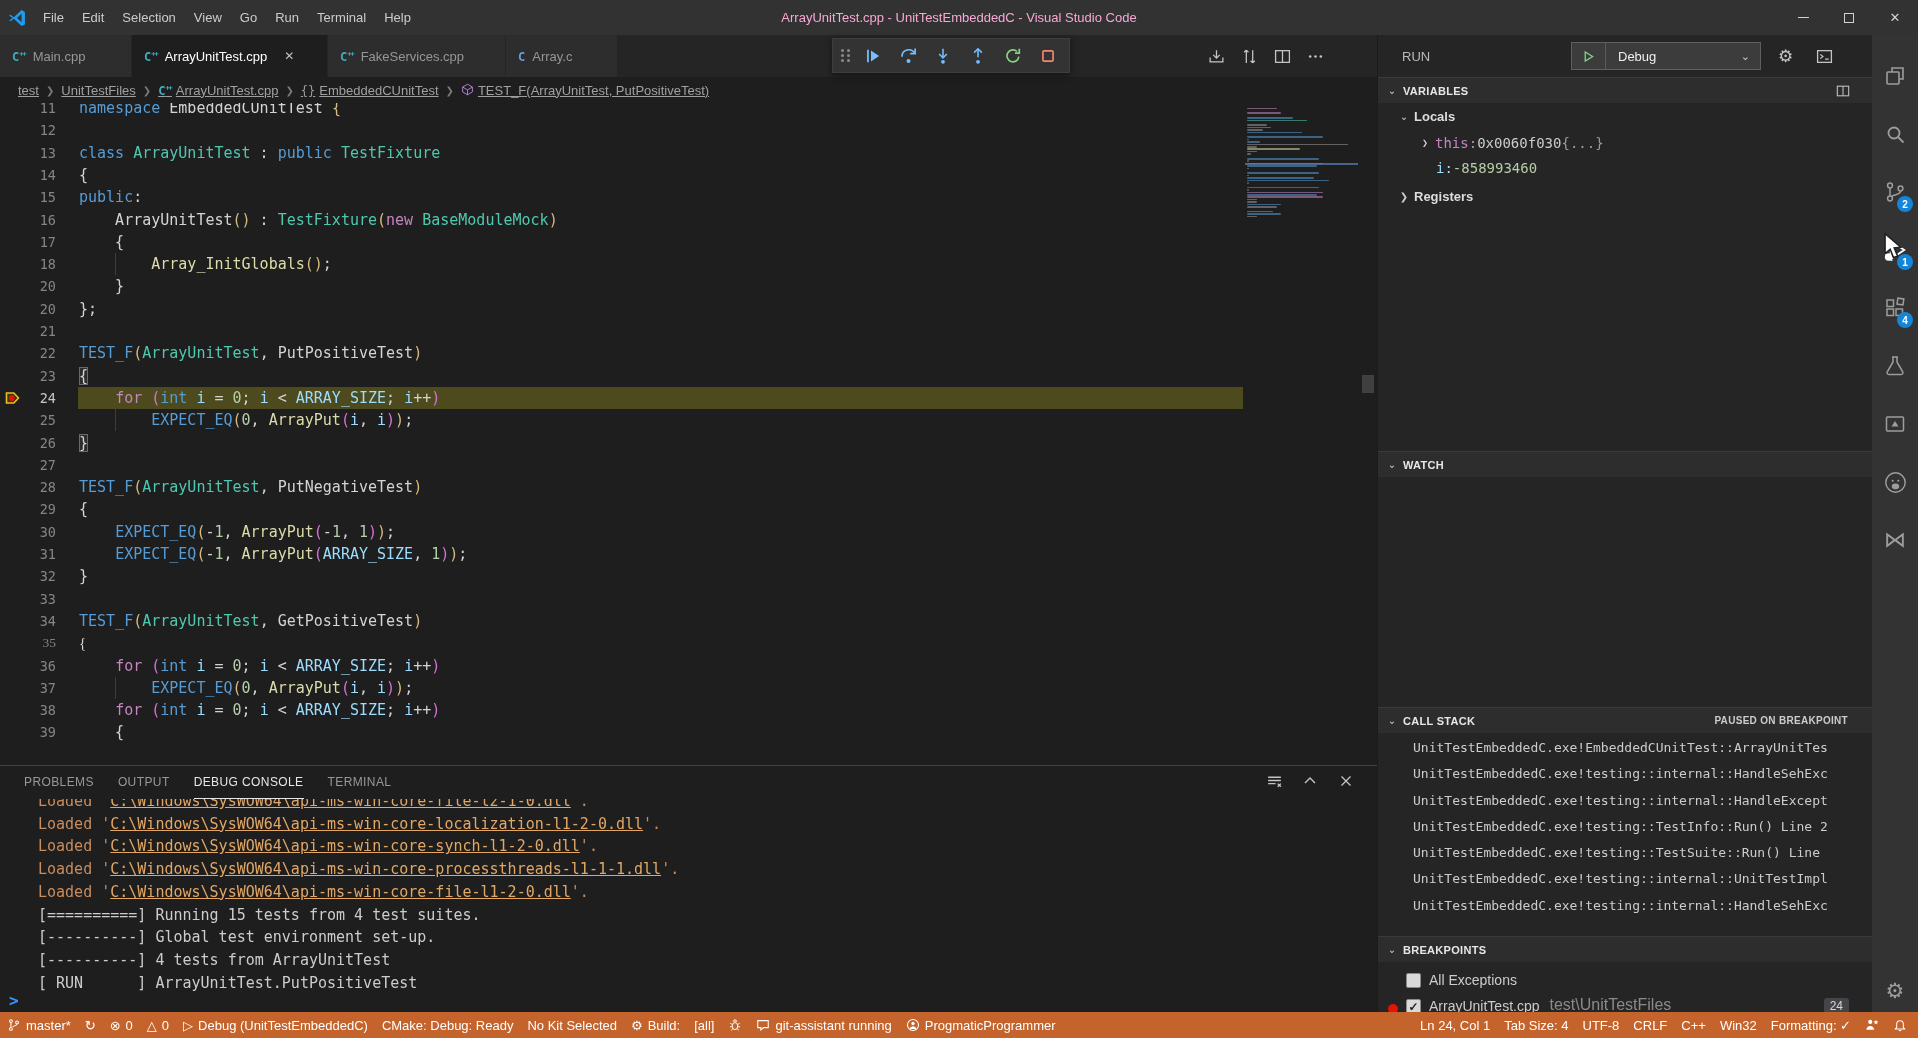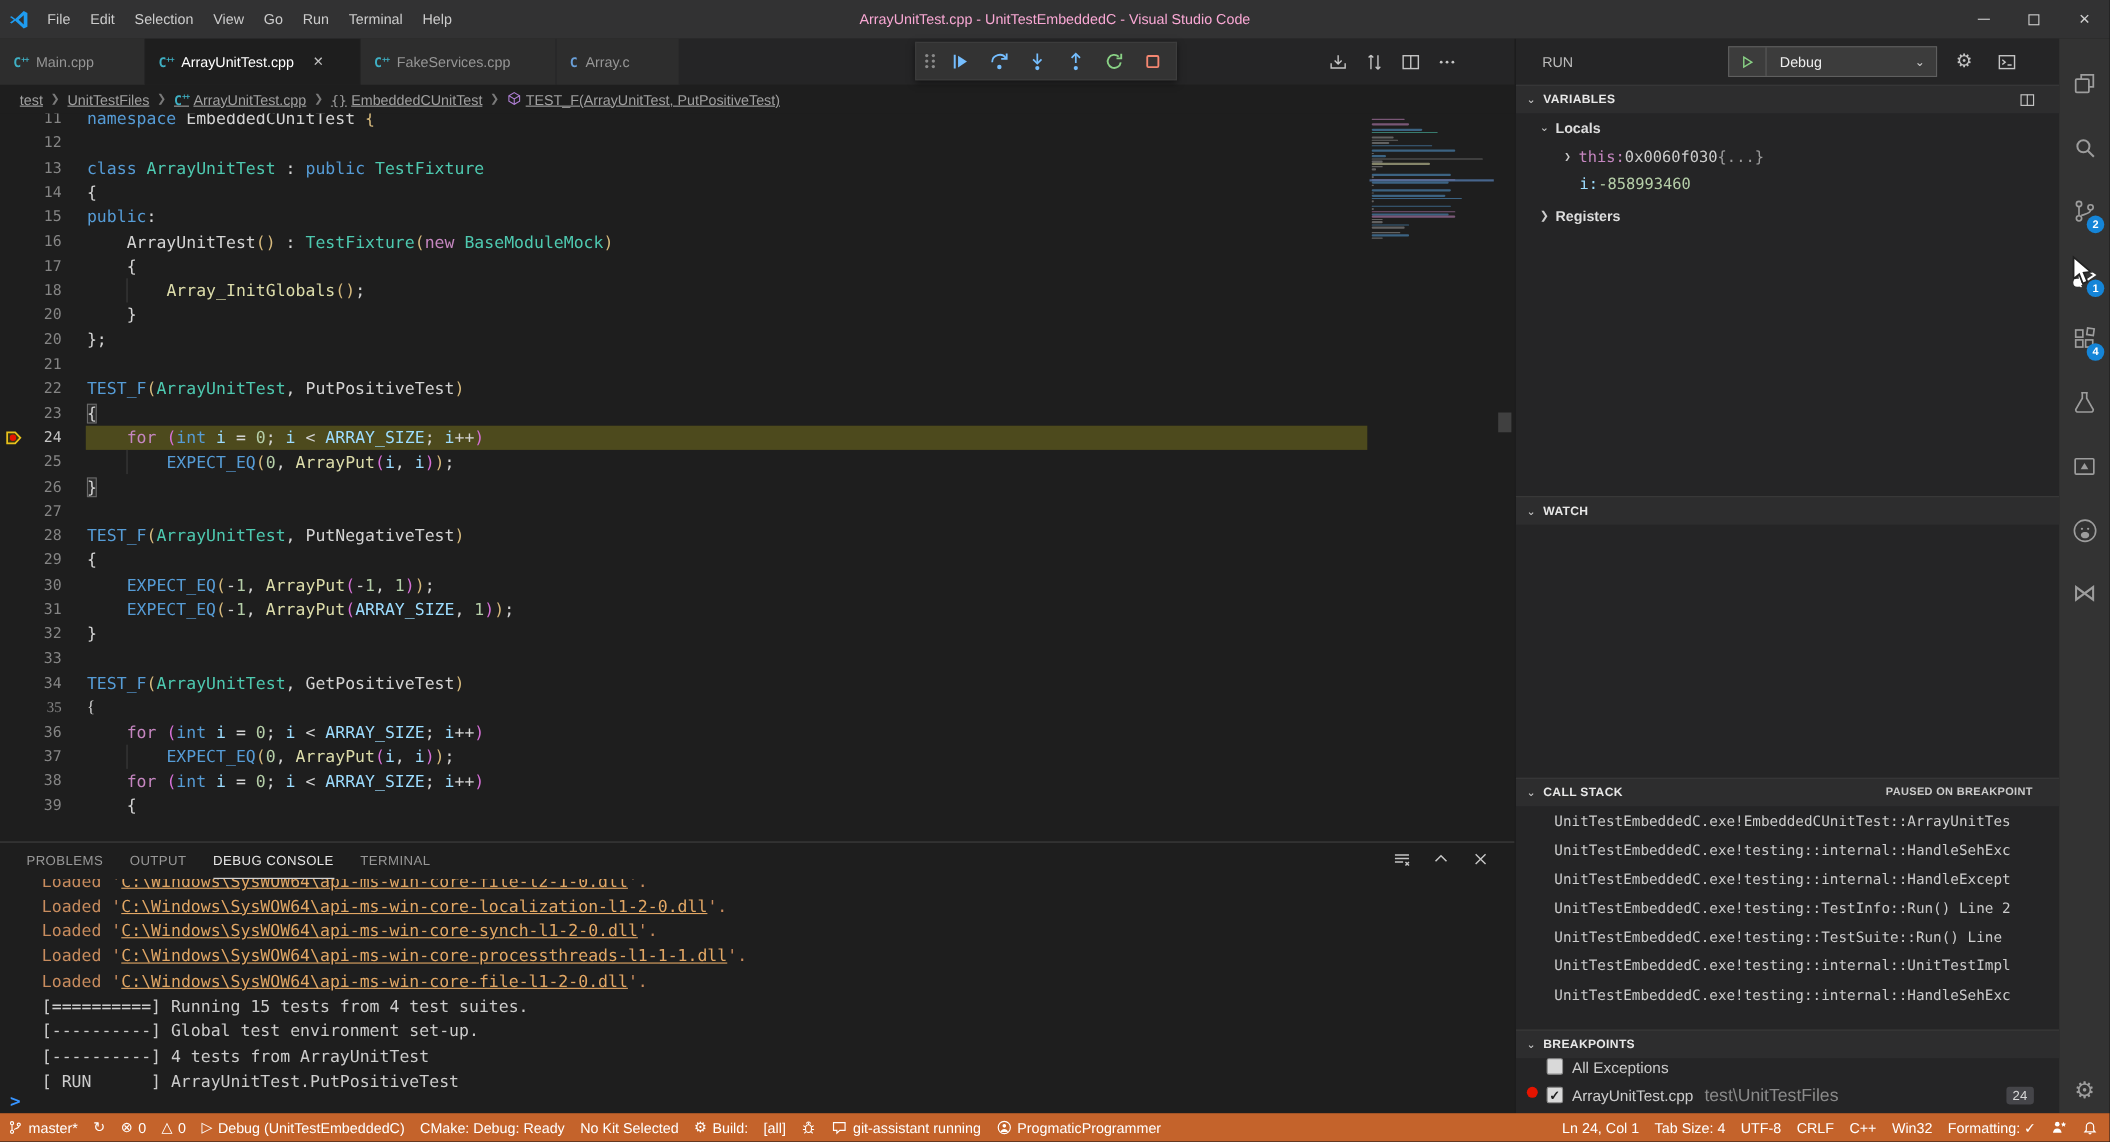--- a/index.html
+++ b/index.html
@@ -94,21 +94,21 @@
   .vrow .chevron{margin-right:4px;}
   .mono{font-family:"DejaVu Sans Mono",monospace;}
   .v-name{color:#c586c0;}
   .v-namei{color:#9cdcfe;}
   .v-val{color:#cccccc;}
   .v-vali{color:#b5cea8;}
   .v-ellip{color:#9a9a9a;}
   .scopelbl{font-weight:bold;color:#dddddd;font-size:13px;}
   .frames{position:absolute;left:0;top:700px;height:201px;width:100%;overflow:hidden;}
   .frame{height:26.3px;line-height:26.3px;padding-left:35px;font-family:"DejaVu Sans Mono",monospace;font-size:13px;color:#cccccc;white-space:nowrap;overflow:hidden;}
-  .bprow{position:absolute;left:0;width:100%;height:26px;display:flex;align-items:flex-start;font-size:14px;color:#cccccc;}
+  .bprow{position:absolute;left:0;width:100%;height:26px;display:flex;align-items:flex-end;font-size:14px;color:#cccccc;}
   .bpdot{position:absolute;left:10px;width:10px;height:10px;border-radius:50%;background:#e51400;}
   .cb{width:15px;height:15px;background:#d9d9d9;border:1px solid #8b8b8b;border-radius:2px;display:flex;align-items:center;justify-content:center;font-size:12px;color:#1e1e1e;font-weight:bold;}
   .bppath{margin-left:10px;font-size:16px;color:#8a8a8a;}
   .bpbadge{position:absolute;right:23px;background:#454549;color:#d7d7d7;font-size:12px;padding:1px 6px;border-radius:3px;}
 
   
   .activitybar{position:absolute;left:1872px;top:35px;width:46px;height:977px;background:#333333;z-index:8;display:flex;flex-direction:column;align-items:center;padding-top:12px;}
   .act{position:relative;width:46px;height:58px;display:flex;align-items:center;justify-content:center;color:#9d9d9d;}
   .act.active{color:#ffffff;}
   .act .badge{position:absolute;right:5px;bottom:9px;min-width:16px;height:16px;border-radius:9px;background:#1585d8;color:#fff;

